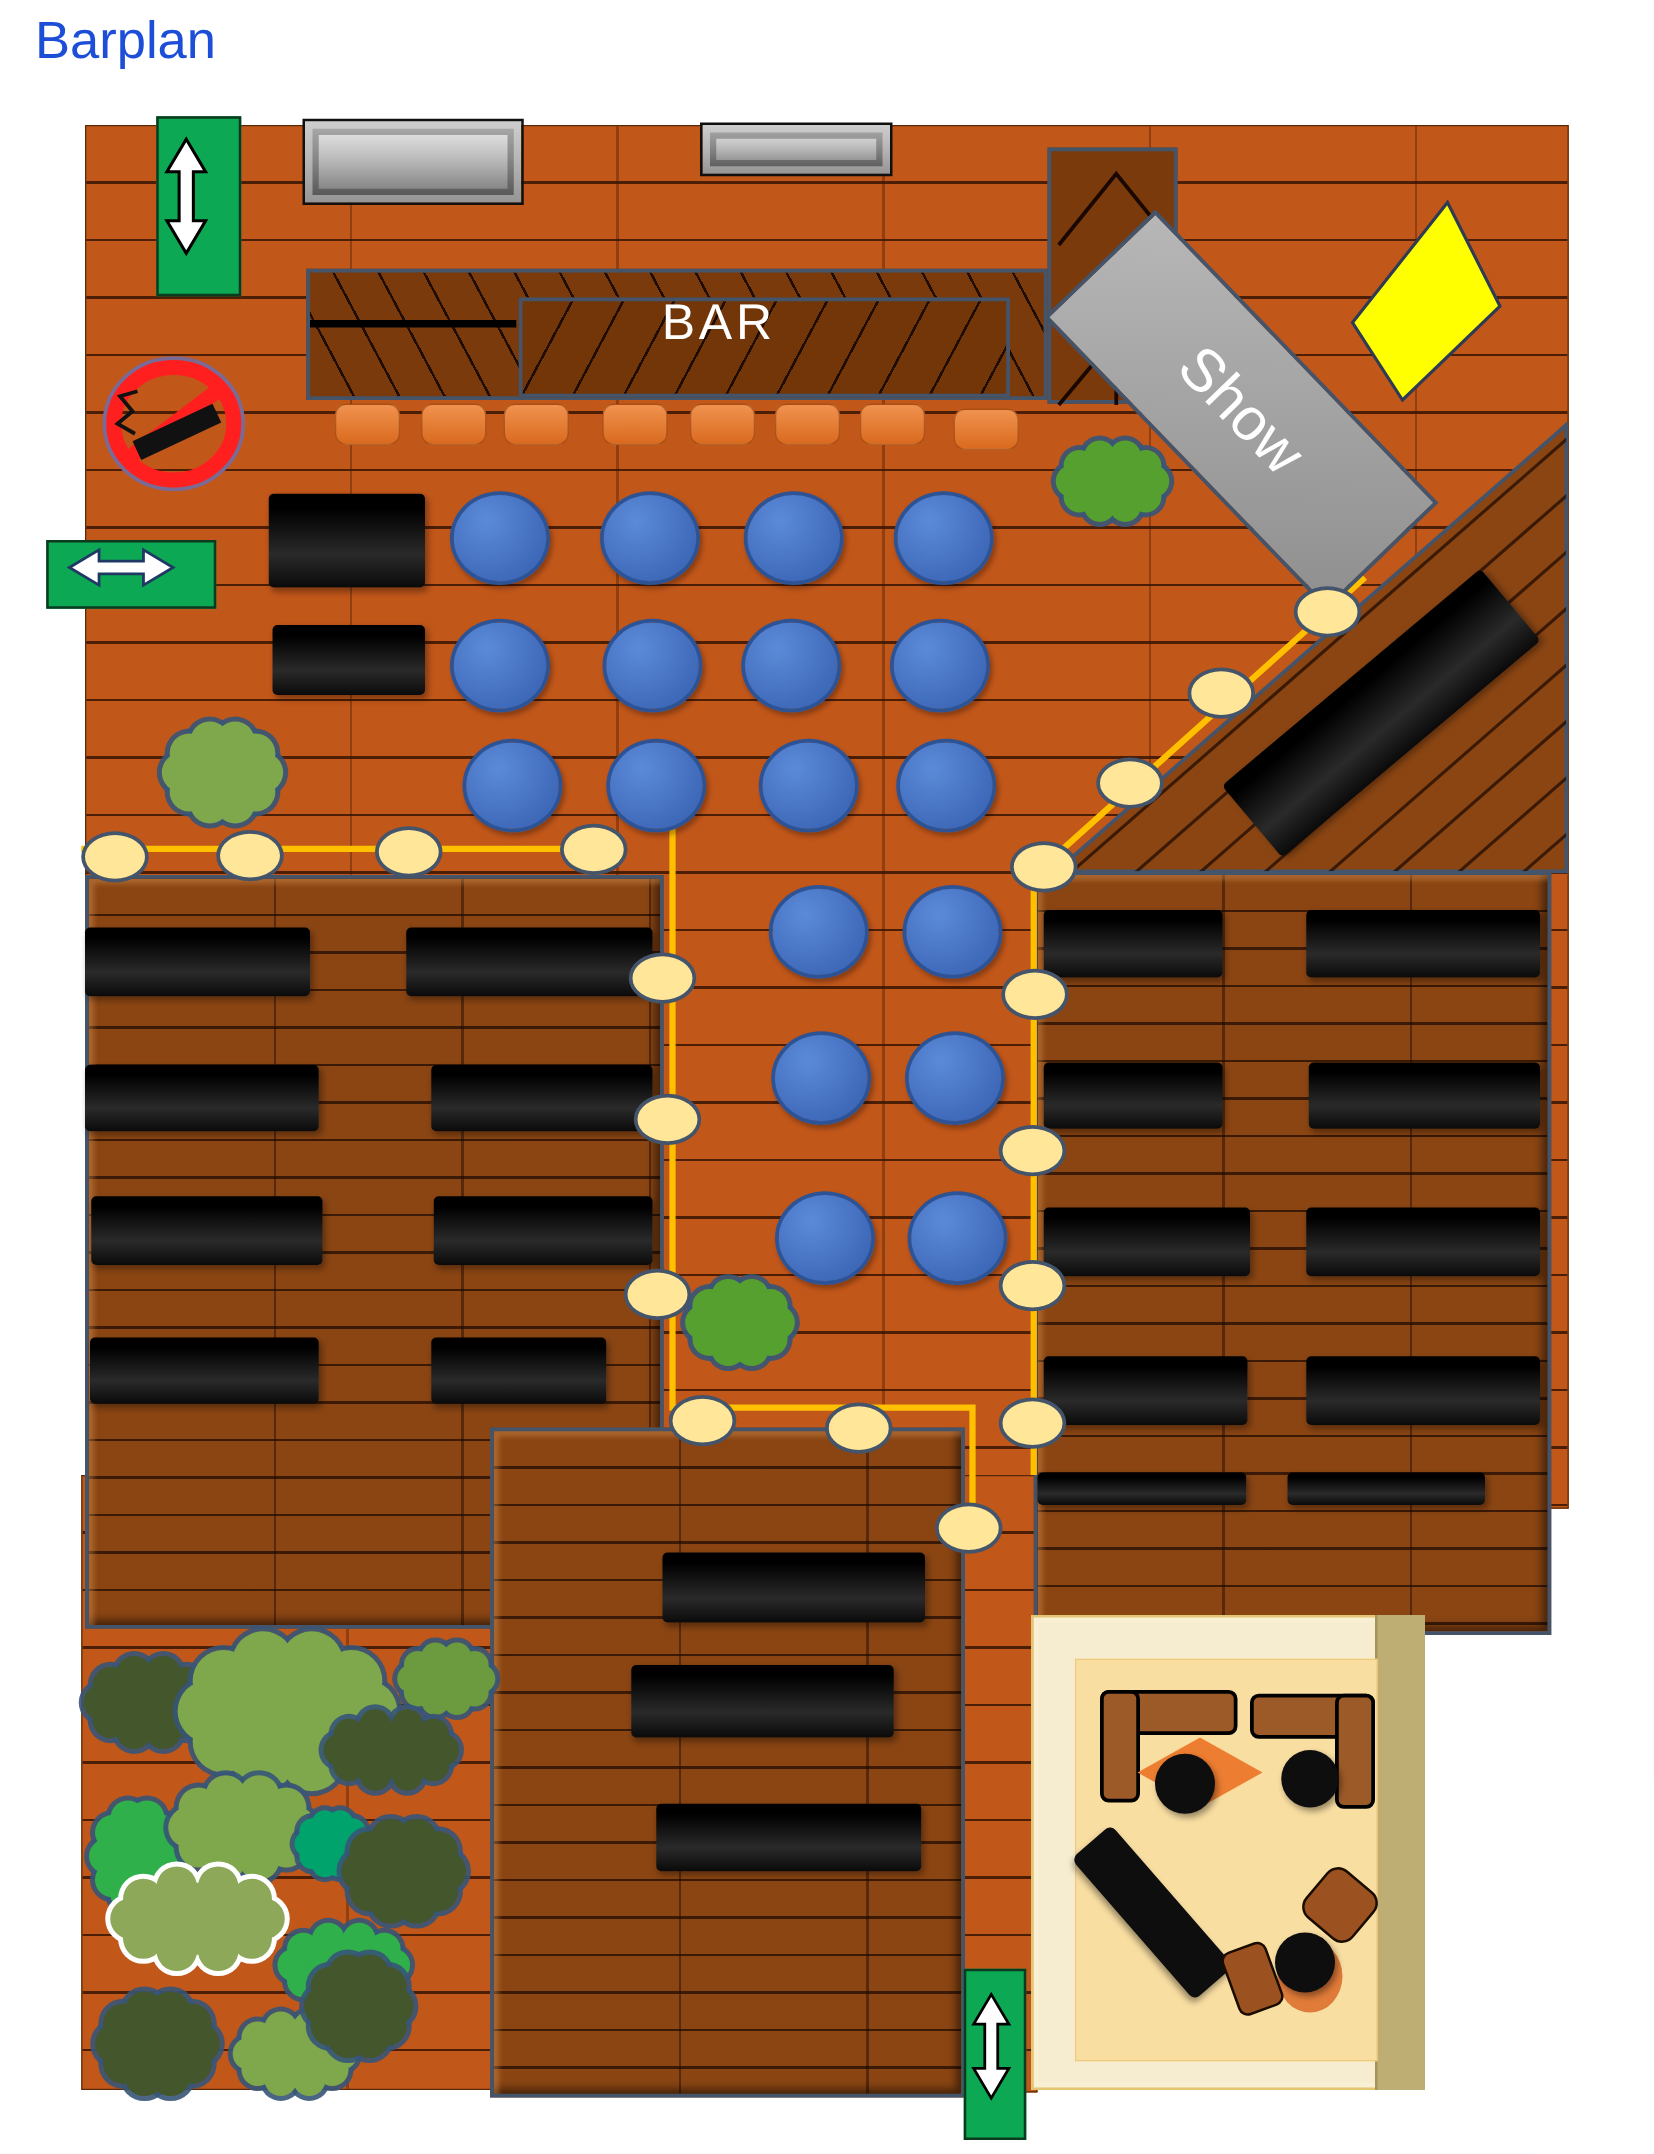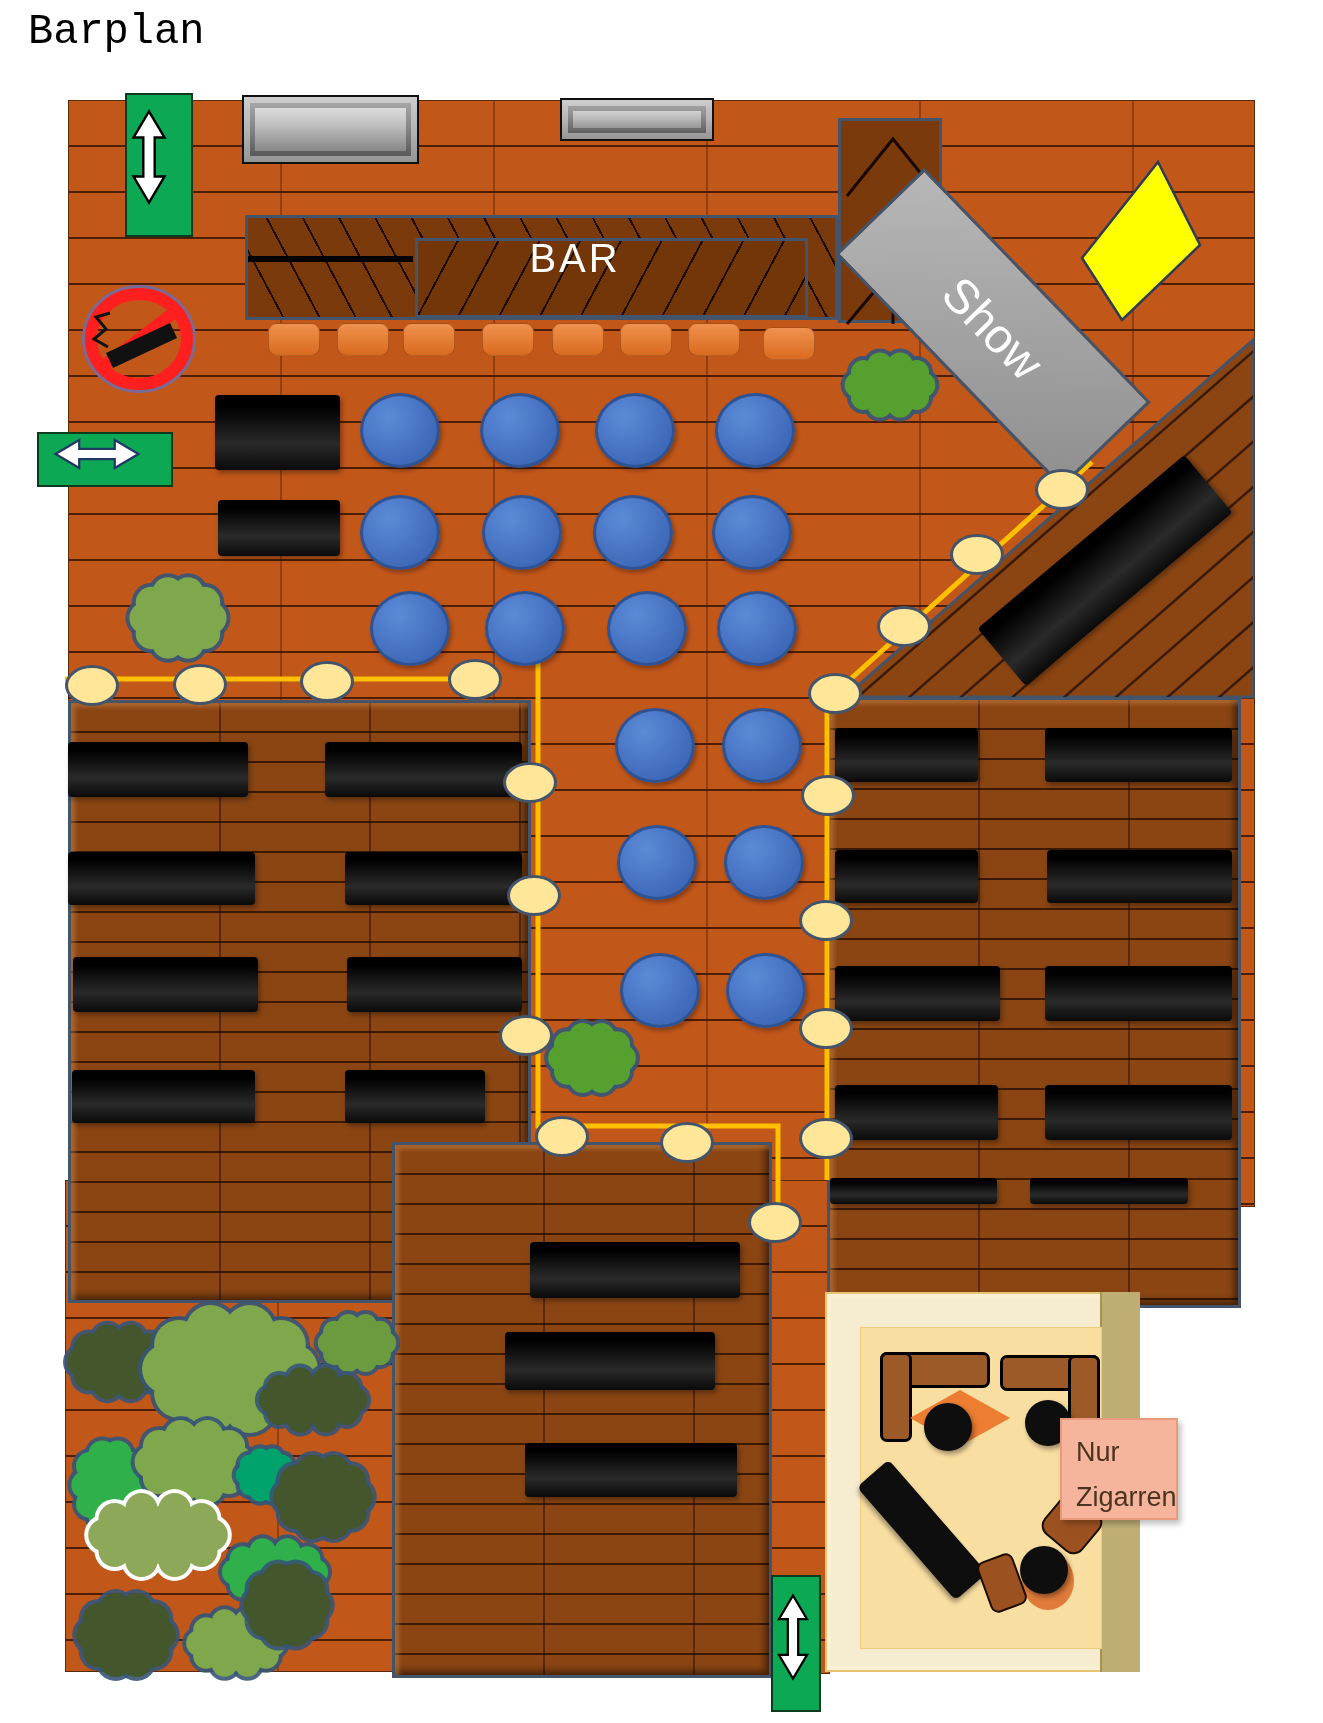--- a/index.html
+++ b/index.html
@@ -1,19 +1,19 @@
 <!DOCTYPE html>
 <html><head>
 <meta charset="utf-8">
 <style>
   html,body{margin:0;padding:0;background:#fff;}
   #stage{position:relative;width:1323px;height:1723px;background:#ffffff;overflow:hidden;
          font-family:"Liberation Sans",sans-serif;}
   .abs{position:absolute;}
-  #title{left:28px;top:8px;font-family:Liberation Mono, monospace;font-size:42px;color:#000000;}
+  #title{left:28px;top:8px;font-family:Liberation Sans, sans-serif;font-size:42px;color:#1d4ed8;}
   .floor{background-color:#C2571A;
     background-image:
       repeating-linear-gradient(90deg, rgba(55,20,2,0) 0 211px, rgba(55,20,2,.35) 211px 213px),
       repeating-linear-gradient(180deg, rgba(55,20,2,0) 0 44px, rgba(55,20,2,.85) 44px 46px);
     border:1px solid #5a2a08;}
   .deck{background-color:#8A4513;
     background-image:
       repeating-linear-gradient(90deg, rgba(25,8,0,0) 0 148px, rgba(25,8,0,.45) 148px 150px),
       repeating-linear-gradient(180deg, rgba(25,8,0,0) 0 28px, rgba(25,8,0,.7) 28px 30px);
     border:3px solid #44546A;
@@ -161,24 +161,20 @@
     <polygon points="910,1418 960,1390 1010,1418 960,1446" fill="#ED7D31"></polygon>
     <ellipse cx="1048" cy="1581" rx="26" ry="29" fill="#E07B39"></ellipse>
   </svg>
   <div class="abs loungeBlack" style="left:924px;top:1403px;width:48px;height:48px;border-radius:50%;z-index:8;"></div>
   <div class="abs loungeBlack" style="left:1025px;top:1400px;width:46px;height:46px;border-radius:50%;z-index:8;"></div>
   <div class="abs loungeBlack" style="left:847px;top:1509px;width:150px;height:42px;transform:rotate(49deg);z-index:8;"></div>
   <div class="abs loungeBrown" style="left:1047px;top:1499px;width:50px;height:50px;border-radius:12px;transform:rotate(40deg);z-index:8;"></div>
   <div class="abs loungeBrown" style="left:983px;top:1556px;width:38px;height:54px;border-radius:8px;transform:rotate(-20deg);z-index:8;"></div>
   <div class="abs loungeBlack" style="left:1020px;top:1546px;width:48px;height:48px;border-radius:50%;z-index:8;"></div>
 
-  <div class="abs" id="nurSign" style="left:1060px;top:1418px;width:118px;height:102px;z-index:9;">
-    <div>Nur</div>
-    <div>Zigarren</div>
-  </div>
 
   <div id="genTables">
       <div class="abs tbl" style="left: 215px; top: 395px; width: 125px; height: 75px; z-index: 5;"></div>
       <div class="abs tbl" style="left: 218px; top: 500px; width: 122px; height: 56px; z-index: 5;"></div>
       <div class="abs tbl" style="left: 68px; top: 742px; width: 180px; height: 55px; z-index: 5;"></div>
       <div class="abs tbl" style="left: 325px; top: 742px; width: 197px; height: 55px; z-index: 5;"></div>
       <div class="abs tbl" style="left: 68px; top: 852px; width: 187px; height: 53px; z-index: 5;"></div>
       <div class="abs tbl" style="left: 345px; top: 852px; width: 177px; height: 53px; z-index: 5;"></div>
       <div class="abs tbl" style="left: 73px; top: 957px; width: 185px; height: 55px; z-index: 5;"></div>
       <div class="abs tbl" style="left: 347px; top: 957px; width: 175px; height: 55px; z-index: 5;"></div>

